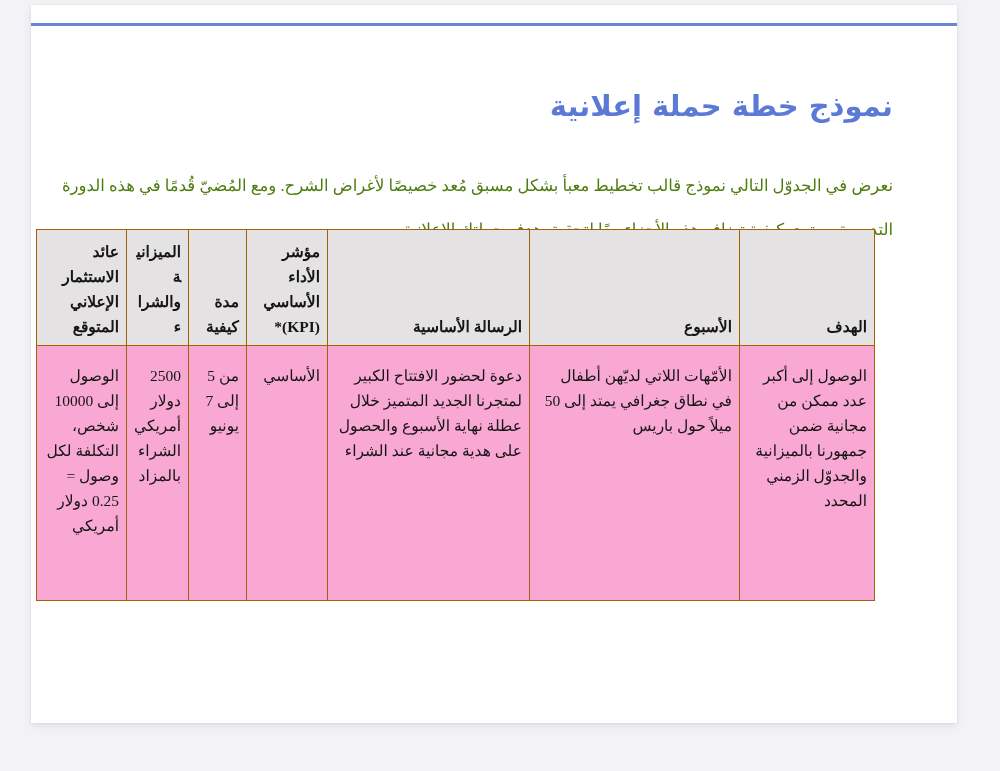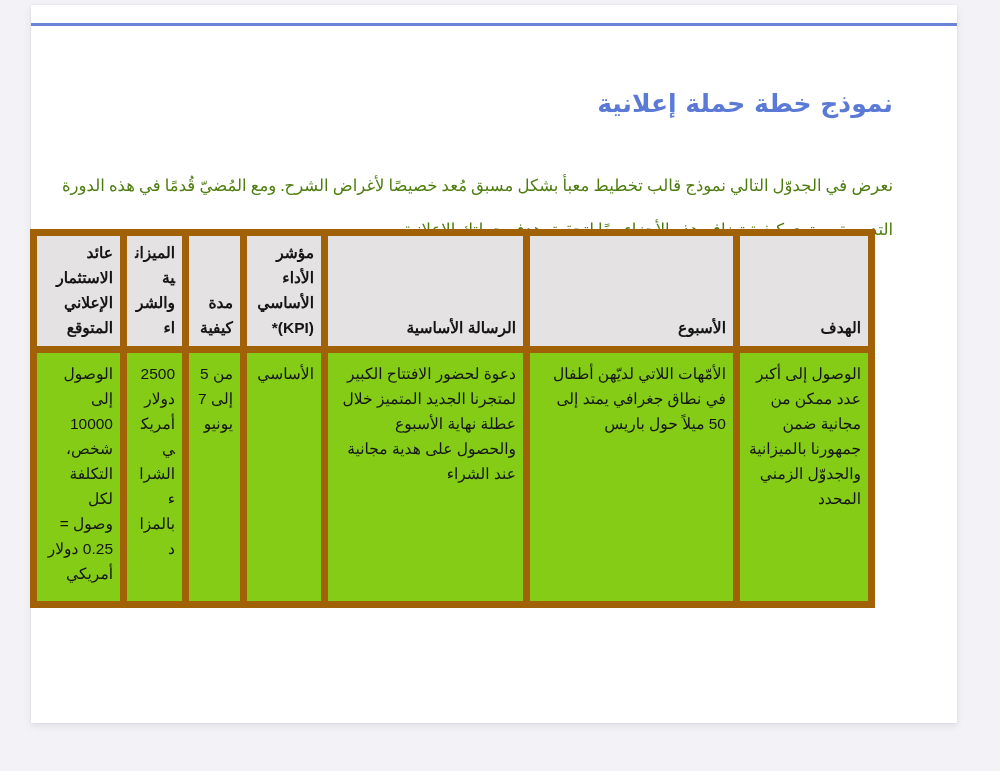--- a/index.html
+++ b/index.html
@@ -45,21 +45,21 @@
 
   
   .doc-title {
     position: absolute;
     right: 64px;
     top: 66px;
     width: 820px;
     color: #5b7ad6;
     font-family: "DejaVu Sans", "Liberation Sans", sans-serif;
     font-weight: bold;
-    font-size: 25px;
+    font-size: 29px;
     line-height: 32px;
     direction: rtl;
     white-space: nowrap;
   }
 
   
   .doc-intro {
     position: absolute;
     right: 64px;
     top: 142px;
@@ -81,45 +81,45 @@
   }
   table.plan-table {
     border-collapse: collapse;
     table-layout: fixed;
     width: 838px;
     direction: rtl;
     background: #ffffff;
   }
   table.plan-table th,
   table.plan-table td {
-    border: 7px solid #a16207;
+    border: 1px solid #a16207;
     padding: 4px 7px;
     text-align: right;
     direction: rtl;
     font-size: 15.5px;
     line-height: 25px;
     color: #151515;
-    font-family: Liberation Sans, sans-serif;
+    font-family: Liberation Serif, serif;
     vertical-align: top;
     word-wrap: break-word;
     overflow-wrap: break-word;
   }
   table.plan-table thead th {
     background: #e4e2e3;
     font-weight: bold;
     vertical-align: bottom;
     height: 116px;
     box-sizing: border-box;
     padding-bottom: 6px;
   }
   table.plan-table tbody td {
-    background: #84cc16;
+    background: #f9a8d4;
     height: 255px;
     box-sizing: border-box;
-    padding-top: 8px;
+    padding-top: 17px;
   }
 
   
   .col-goal      { width: 135px; }
   .col-audience  { width: 210px; }
   .col-message   { width: 202px; }
   .col-kpi       { width: 81px;  }
   .col-duration  { width: 58px;  }
   .col-budget    { width: 62px; margin-left: 28px;  }
   .col-roi       { width: 90px;  }

